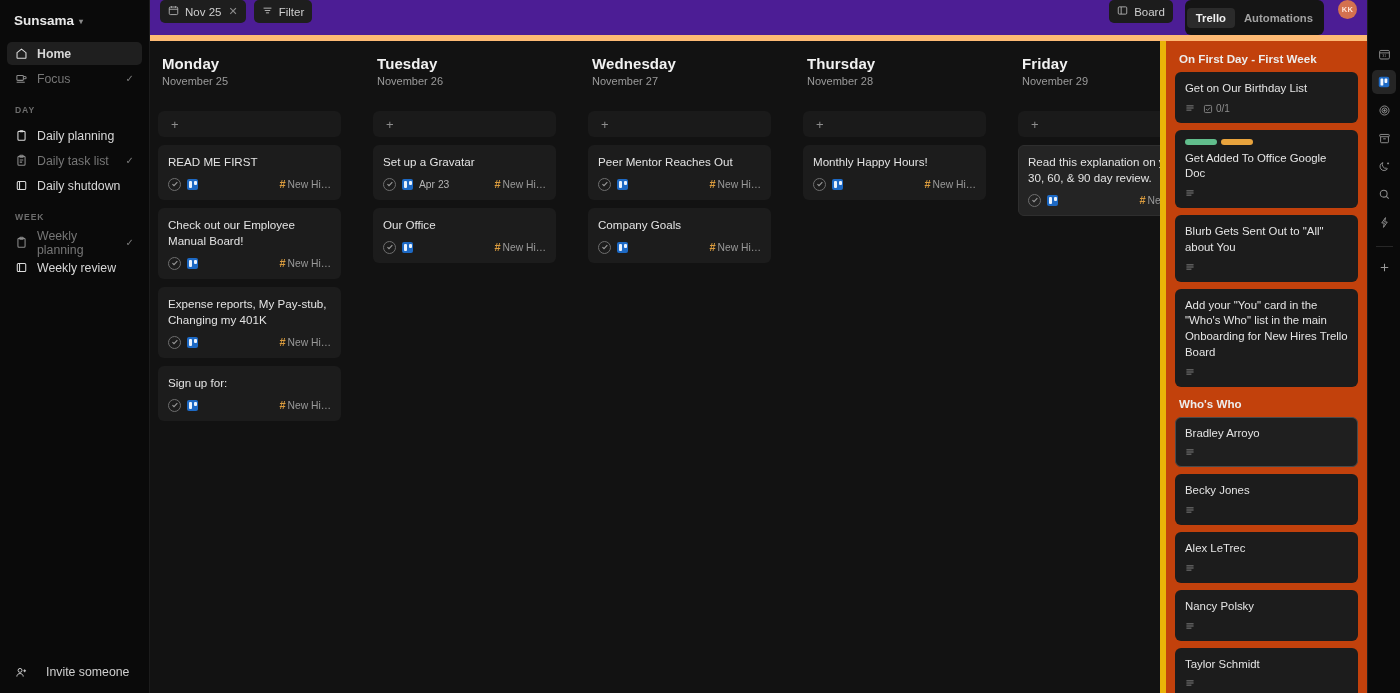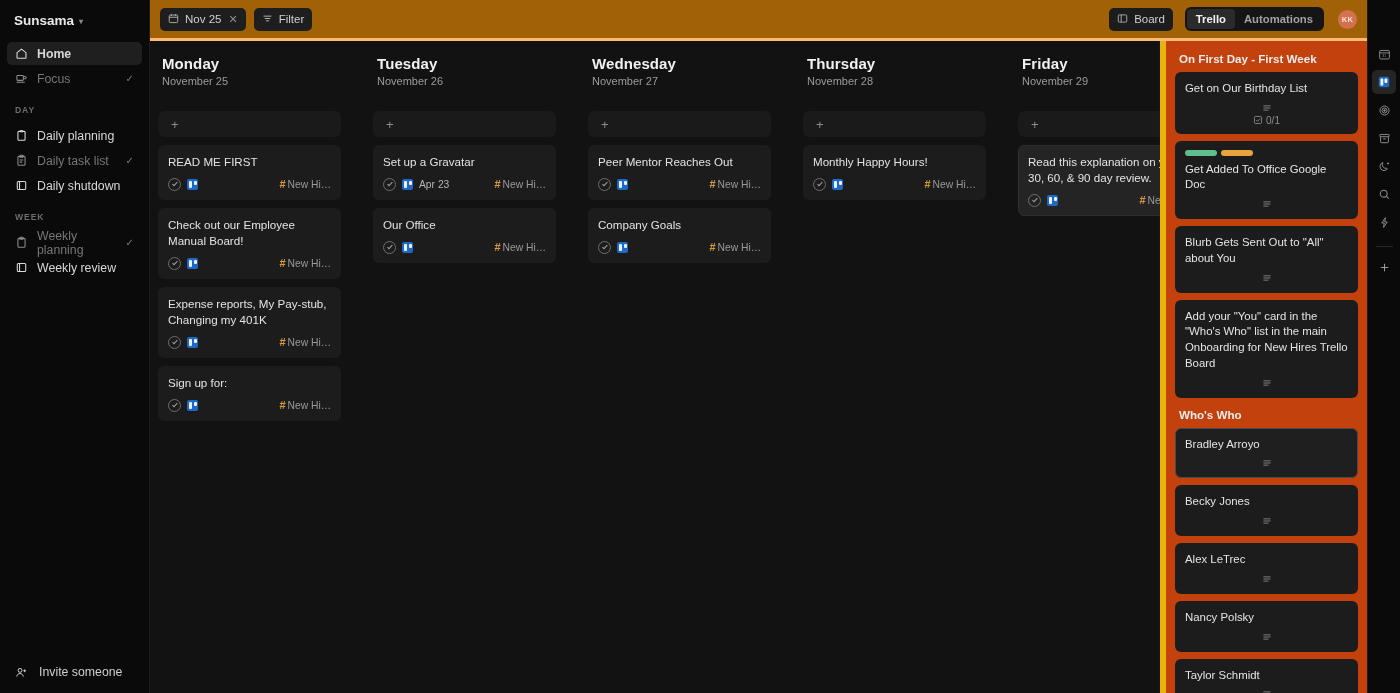--- a/index.html
+++ b/index.html
@@ -41,33 +41,33 @@
     margin-left: auto; font-size: 10px; color: #7d7d7d;
   }
   .nav-ico { width: 13px; height: 13px; flex: none; display: block; }
   .nav-ico svg { display: block; }
   .group-label {
     font-size: 8.6px; letter-spacing: .9px; color: #6d6d6d;
     font-weight: 700; padding: 13px 15px 5px 15px;
   }
   .invite {
     margin-top: auto;
-    display: flex; align-items: center; gap: 11px;
+    display: flex; align-items: center; gap: 18px;
     padding: 0 15px 0 15px; height: 42px;
     font-size: 12.3px; color: #cfcfcf; cursor: pointer;
   }
 
   
   .main { flex: 1; display: flex; flex-direction: column; min-width: 0; background: #121212; }
   .topbar {
     height: 41px; flex: none;
-    display: flex; align-items: center;
+    display: flex; 
     padding: 0 10px 0 10px;
-    background: #a16207;
-    border-bottom: 3px solid #fdba74;
+    background: #4c1d95;
+    border-bottom: 6px solid #fdba74;
   }
   .chip {
     display: inline-flex; align-items: center; gap: 6px;
     height: 23px; padding: 0 8px; border-radius: 5px;
     background: #1e1e1e; color: #cfcfcf; font-size: 11.5px;
     cursor: pointer; white-space: nowrap;
   }
   .chip + .chip { margin-left: 8px; }
   .chip .x { color: #8c8c8c; font-size: 11px; margin-left: 1px; }
   .spacer { flex: 1; }
@@ -154,22 +154,22 @@
   .tcard {
     background: #1c1c1c; border-radius: 6px;
     padding: 8px 9px 7px 9px; margin-bottom: 7px;
     cursor: pointer; border: 1px solid transparent;
   }
   .tcard.hover { border-color: #4a4a4a; background: #1f1f1f; }
   .labels { display: flex; gap: 4px; margin-bottom: 6px; }
   .label { width: 32px; height: 6px; border-radius: 3px; }
   .tcard-title { font-size: 11.4px; color: #e4e4e4; line-height: 1.38; }
   .tcard-meta {
-    display: flex; align-items: center; margin-top: 6px;
-    color: #8e8e8e; font-size: 10px; flex-direction: column;
+    display: flex; gap: 8px; margin-top: 6px;
+    color: #8e8e8e; font-size: 10px;
   }
   .tcard-meta .bars { display: block; }
   .badge-check { display: inline-flex; align-items: center; gap: 3px; }
 
   
   .rail {
     width: 33px; flex: none; background: #0a0a0a;
     border-left: 1px solid #1c1c1c;
     display: flex; flex-direction: column; align-items: center;
     padding-top: 42px; gap: 4px;

